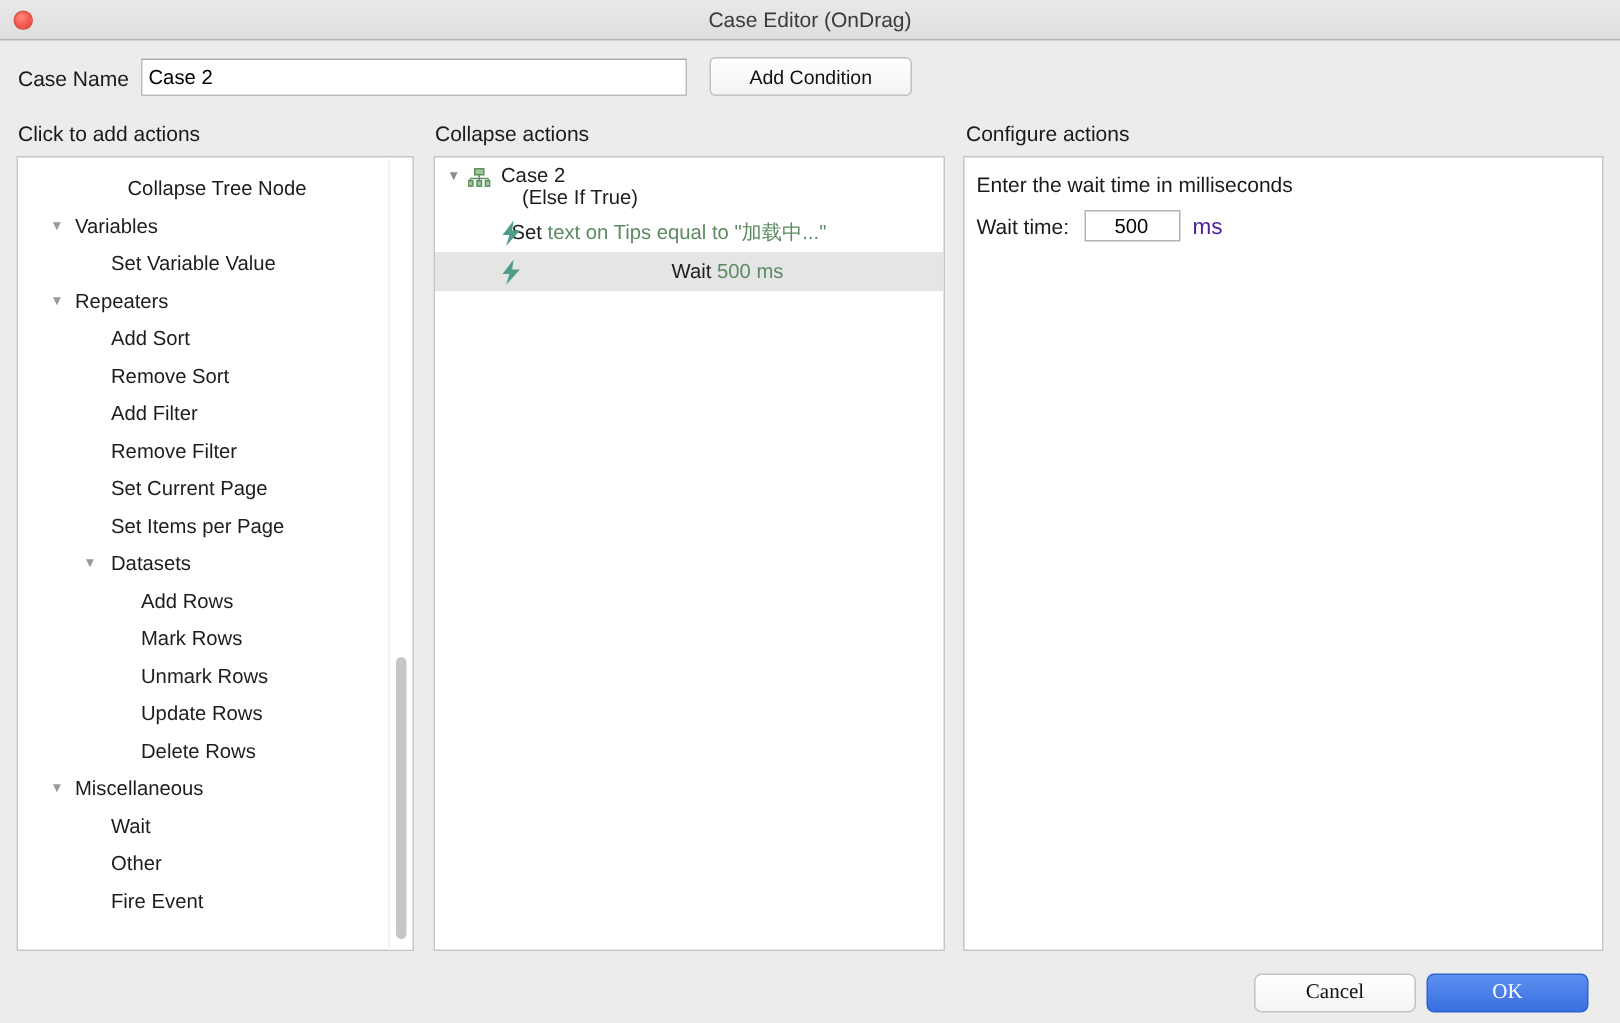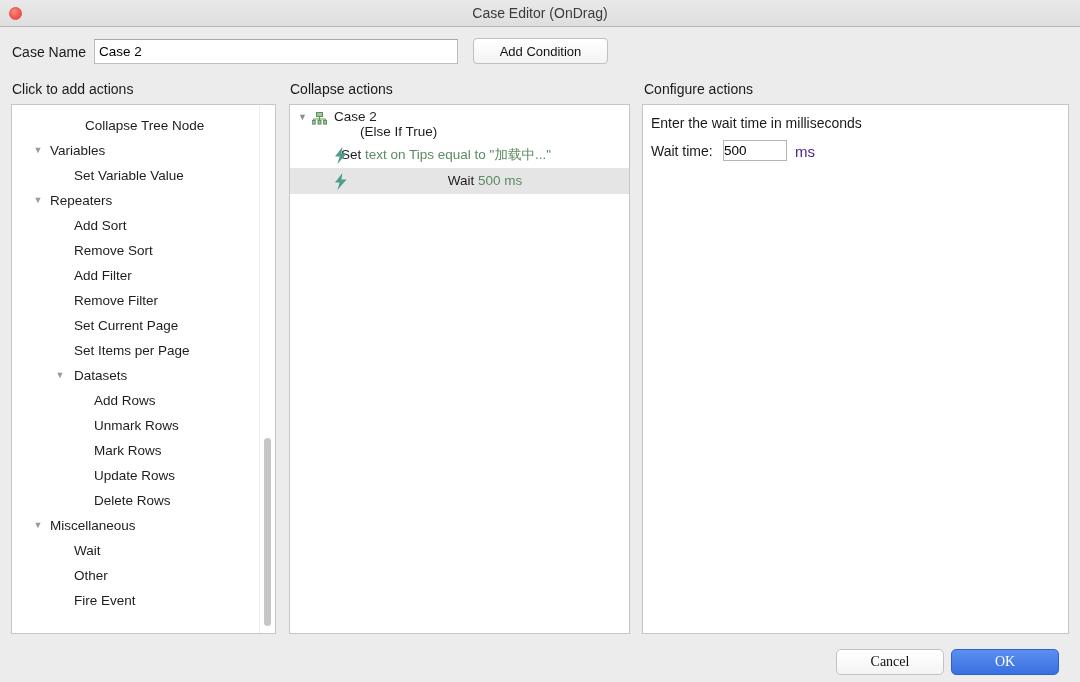--- a/index.html
+++ b/index.html
@@ -183,21 +183,20 @@
     position: absolute;
     left: 44px; top: 4px;
     font-size: 13.5px;
     color: #1d1d1d;
   }
   .m-case-sub {
     position: absolute;
     left: 58px; top: 19px;
     font-size: 13.5px;
     color: #1d1d1d;
-    margin-left: 12px;
   }
   .m-action {
     height: 26px;
     line-height: 26px;
     padding-left: 51px;
     position: relative;
   }
   .m-action.selected { background: #e5e5e5; text-align: center; }
   .bolt {
     position: absolute;
@@ -223,21 +222,21 @@
   .wait-input {
     position: absolute;
     left: 80px; top: 35px;
     width: 64px; height: 21px;
     border: 1px solid #b3b3b3;
     background: #fff;
     box-sizing: border-box;
     font-family: "Liberation Sans", sans-serif;
     font-size: 13.5px;
     color: #000;
-    padding: 0 0;
+    padding: 0 19px;
     outline: none;
     border-radius: 0;
   }
   .cfg-unit {
     position: absolute;
     left: 152px; top: 38px;
     font-size: 15px;
     color: #4c1d95;
   }
 
@@ -290,22 +289,22 @@
       <div class="tree-row lvl2"><span class="label">Set Variable Value</span></div>
       <div class="tree-row lvl1"><span class="twisty tw1">▼</span><span class="label">Repeaters</span></div>
       <div class="tree-row lvl2"><span class="label">Add Sort</span></div>
       <div class="tree-row lvl2"><span class="label">Remove Sort</span></div>
       <div class="tree-row lvl2"><span class="label">Add Filter</span></div>
       <div class="tree-row lvl2"><span class="label">Remove Filter</span></div>
       <div class="tree-row lvl2"><span class="label">Set Current Page</span></div>
       <div class="tree-row lvl2"><span class="label">Set Items per Page</span></div>
       <div class="tree-row lvl2"><span class="twisty tw2">▼</span><span class="label">Datasets</span></div>
       <div class="tree-row lvl3"><span class="label">Add Rows</span></div>
+      <div class="tree-row lvl3"><span class="label">Mark Rows</span></div>
       <div class="tree-row lvl3"><span class="label">Unmark Rows</span></div>
-      <div class="tree-row lvl3"><span class="label">Mark Rows</span></div>
       <div class="tree-row lvl3"><span class="label">Update Rows</span></div>
       <div class="tree-row lvl3"><span class="label">Delete Rows</span></div>
       <div class="tree-row lvl1"><span class="twisty tw1">▼</span><span class="label">Miscellaneous</span></div>
       <div class="tree-row lvl2"><span class="label">Wait</span></div>
       <div class="tree-row lvl2"><span class="label">Other</span></div>
       <div class="tree-row lvl2"><span class="label">Fire Event</span></div>
     </div>
   <div class="lp-scroll-track">
     <div class="lp-scroll-thumb"></div>
   </div>

